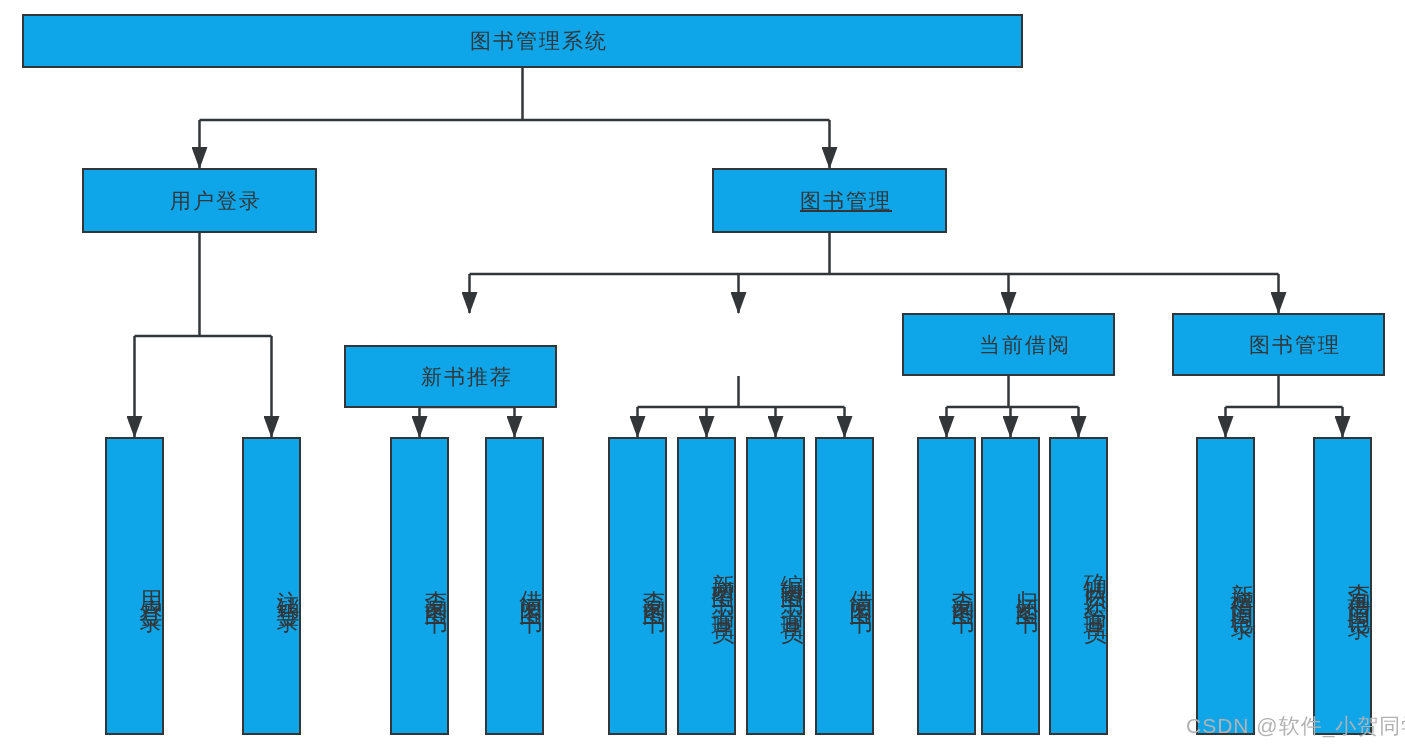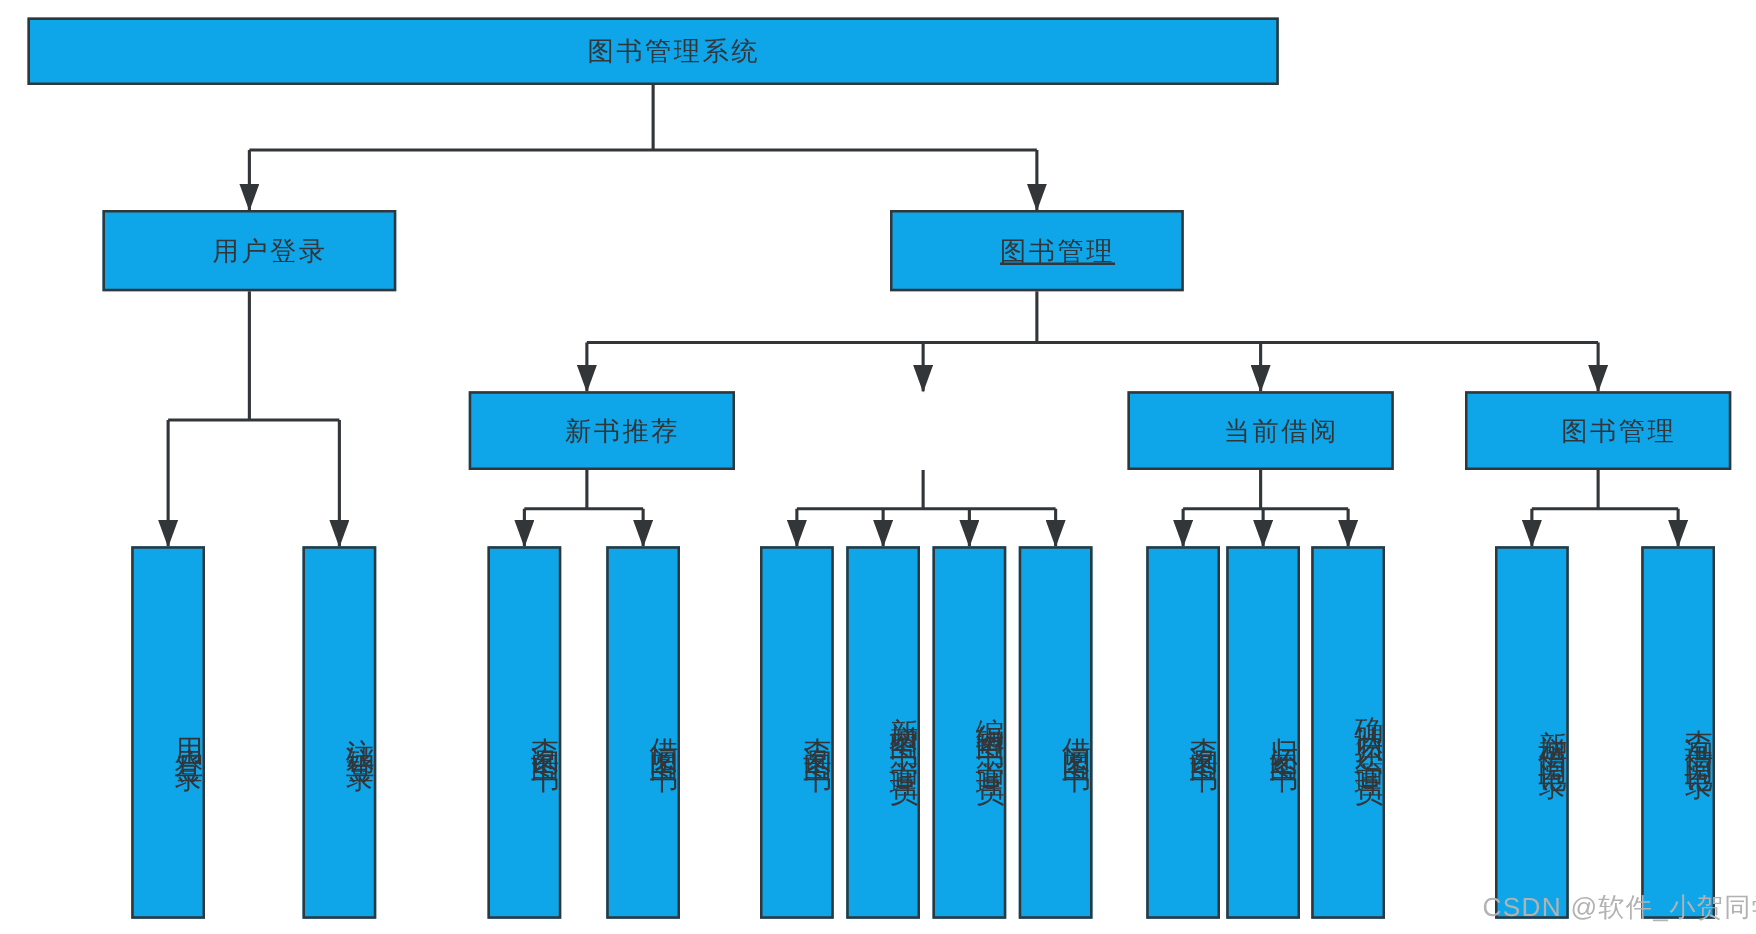--- a/index.html
+++ b/index.html
@@ -34,21 +34,21 @@
   }
   .h-node {
     font-size: 21px;
     letter-spacing: 2px;
     white-space: nowrap;
   }
   .root-node   { left: 22px;  top: 14px;  width: 1001px; height: 54px; }
   .l2a         { left: 82px;  top: 168px; width: 235px;  height: 65px; }
   .l2b         { left: 712px; top: 168px; width: 235px;  height: 65px; text-decoration: underline; }
   .l3          { top: 313px;  width: 213px; height: 63px; }
-  .l3-1 { left: 375px; }
+  .l3-1 { left: 344px; margin-top: 32px; }
   .l3-2 { left: 632px; }
   .l3-3 { left: 902px; text-align: center; }
   .l3-4 { left: 1172px; }
   .leaf {
     top: 437px;
     width: 59px;
     height: 298px;
     writing-mode: vertical-rl;
     font-size: 23px;
     letter-spacing: 7px;

